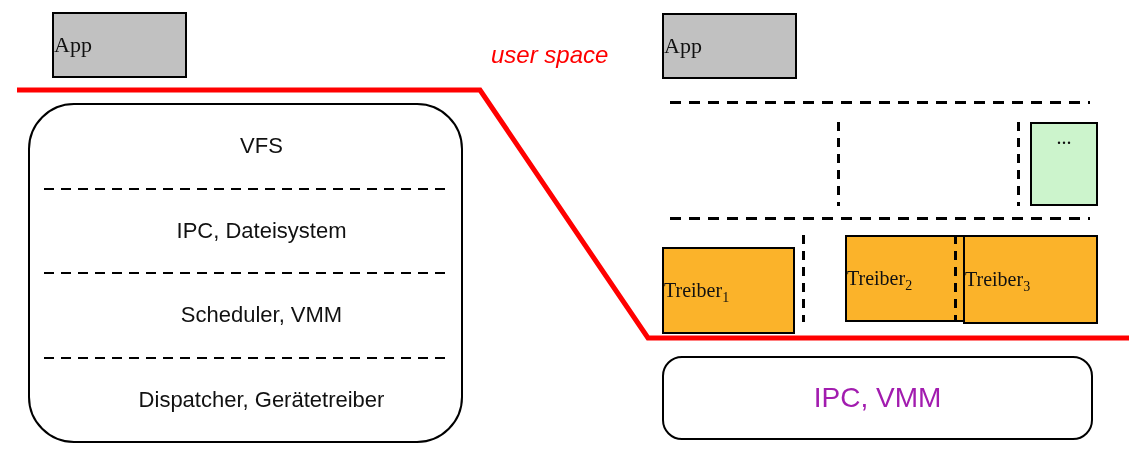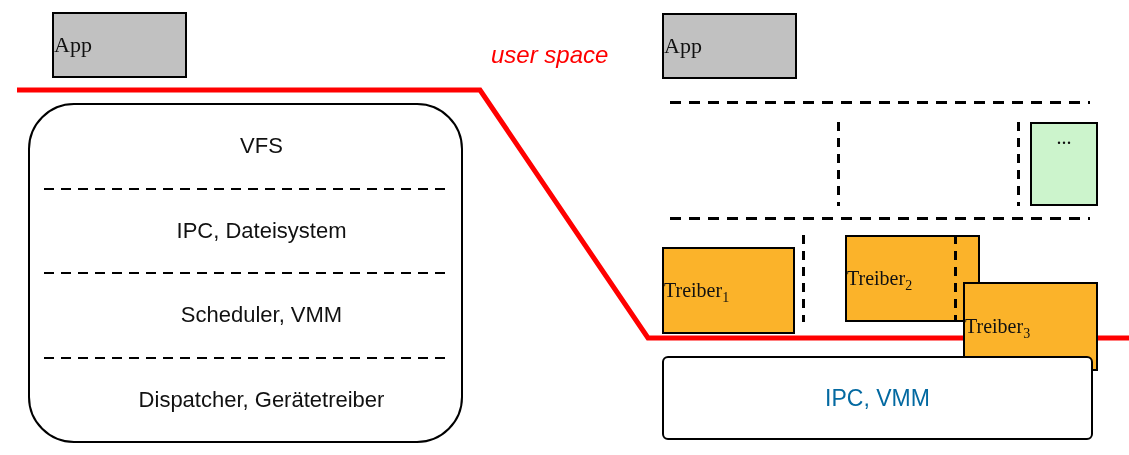--- a/index.html
+++ b/index.html
@@ -16,22 +16,22 @@
   .driver-box sub{font-size:14px;line-height:0;}
 
   .mono-box{position:absolute;left:28px;top:103px;width:435px;height:340px;box-sizing:border-box;
     border:2px solid var(--line);border-radius:46px;background:#fff;
     display:flex;flex-direction:column;}
   .mono-layer{flex:1;display:flex;align-items:center;justify-content:center;font-size:22px;color:#111;margin-left:32px;}
   .mono-divider{height:2px;margin:0 14px;
     background:repeating-linear-gradient(to right, var(--line) 0 10px, transparent 10px 17px);}
 
   .kernel-box{position:absolute;left:662px;top:356px;width:431px;height:84px;box-sizing:border-box;
-    border:2px solid var(--line);border-radius:6px;background:#fff;
-    display:flex;align-items:center;justify-content:center;font-size:23px;color:#0369a1;}
+    border:2px solid var(--line);border-radius:20px;background:#fff;
+    display:flex;align-items:center;justify-content:center;font-size:28px;color:#a21caf;}
 
   .hdash{position:absolute;height:3px;
     background:repeating-linear-gradient(to right, var(--line) 0 11px, transparent 11px 19px);}
   .vdash{position:absolute;width:3px;
     background:repeating-linear-gradient(to bottom, var(--line) 0 9px, transparent 9px 16px);}
 
   .space-label{position:absolute;color:var(--red);font-size:24px;font-style:italic;white-space:nowrap;}
 
   #boundary-svg{position:absolute;left:0;top:0;pointer-events:none;}
   #boundary-svg polyline{fill:none;stroke:var(--red);stroke-width:5;}
@@ -84,21 +84,21 @@
   <div class="hdash" style="left:670px;top:217px;width:420px;"></div>
 
   <div class="box driver-box" style="left:662px;top:235px;width:133px;height:87px;margin-top:12px;">
     <span><span>Treiber</span><sub>1</sub></span>
   </div>
   <div class="vdash" style="left:802px;top:235px;height:87px;"></div>
   <div class="box driver-box" style="left:813px;top:235px;width:135px;height:87px;margin-left:32px;">
     <span><span>Treiber</span><sub>2</sub></span>
   </div>
   <div class="vdash" style="left:954px;top:235px;height:87px;"></div>
-  <div class="box driver-box" style="left:963px;top:235px;width:135px;height:89px;margin-top:47px;">
+  <div class="box driver-box" style="left:963px;top:235px;width:135px;height:89px;">
     <span><span>Treiber</span><sub>3</sub></span>
   </div>
 
   <div class="kernel-box">
     <span>IPC, VMM</span>
   </div>
 
 </div>
 
 </body></html>

